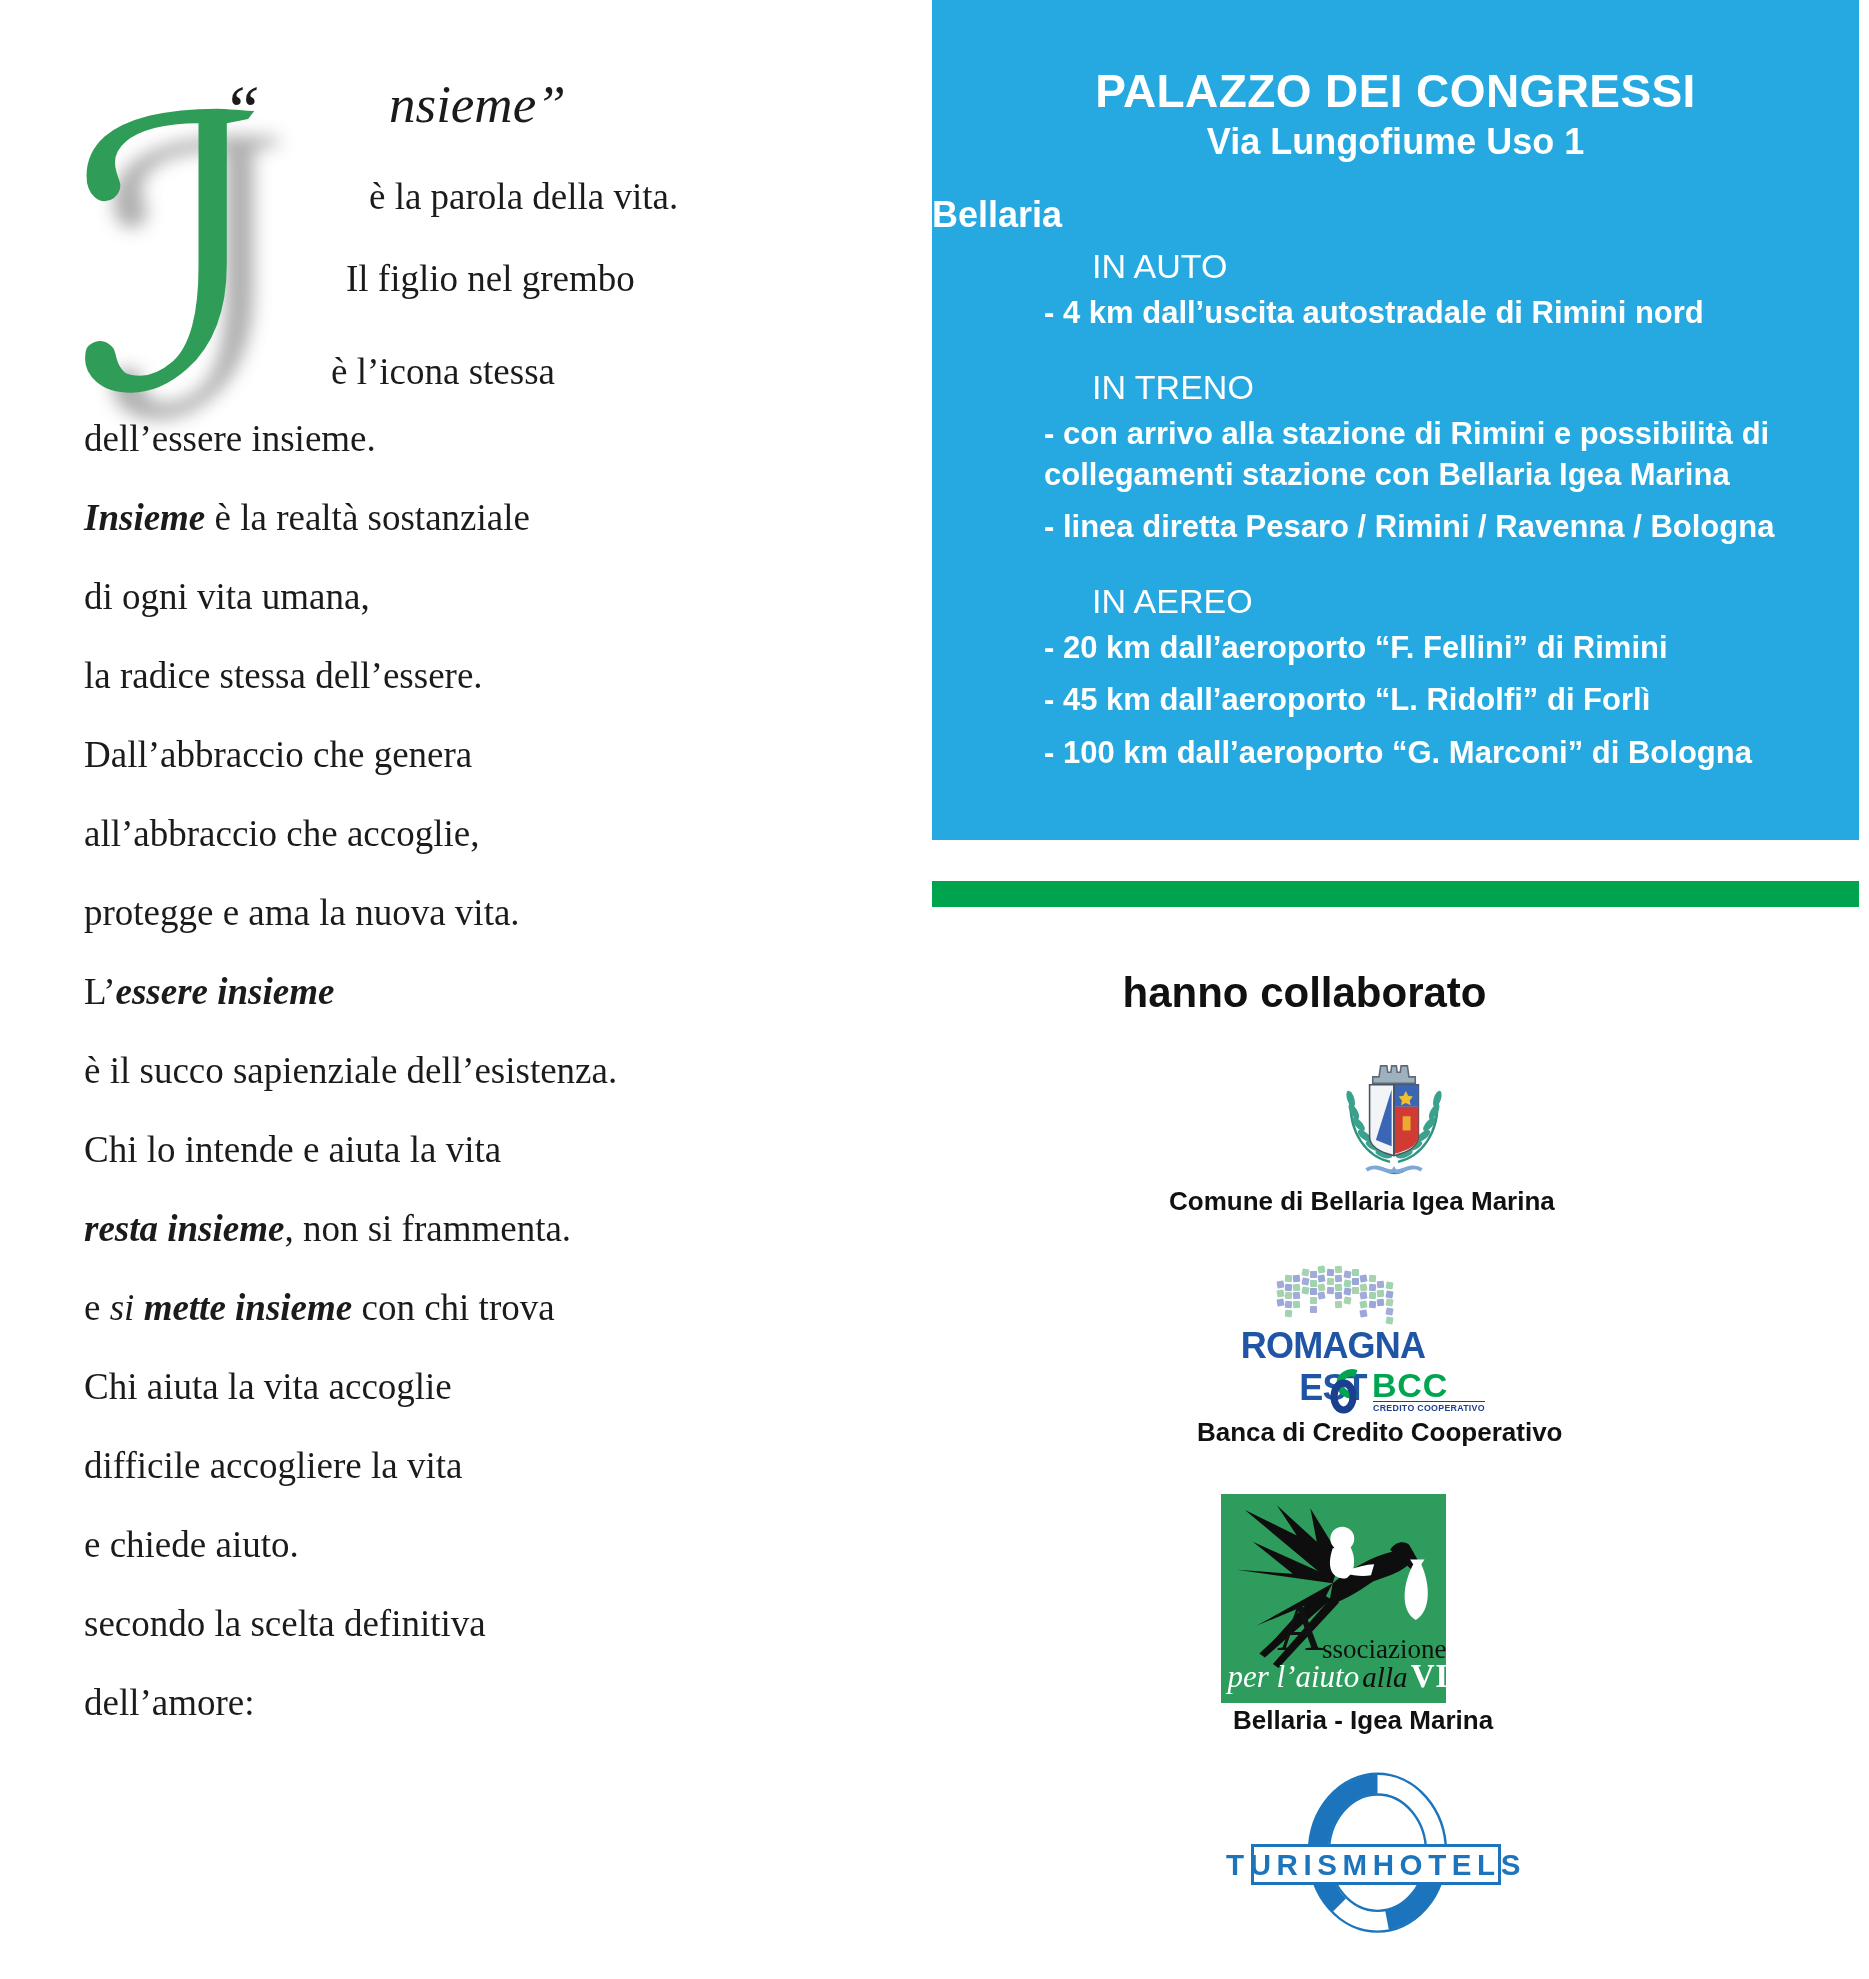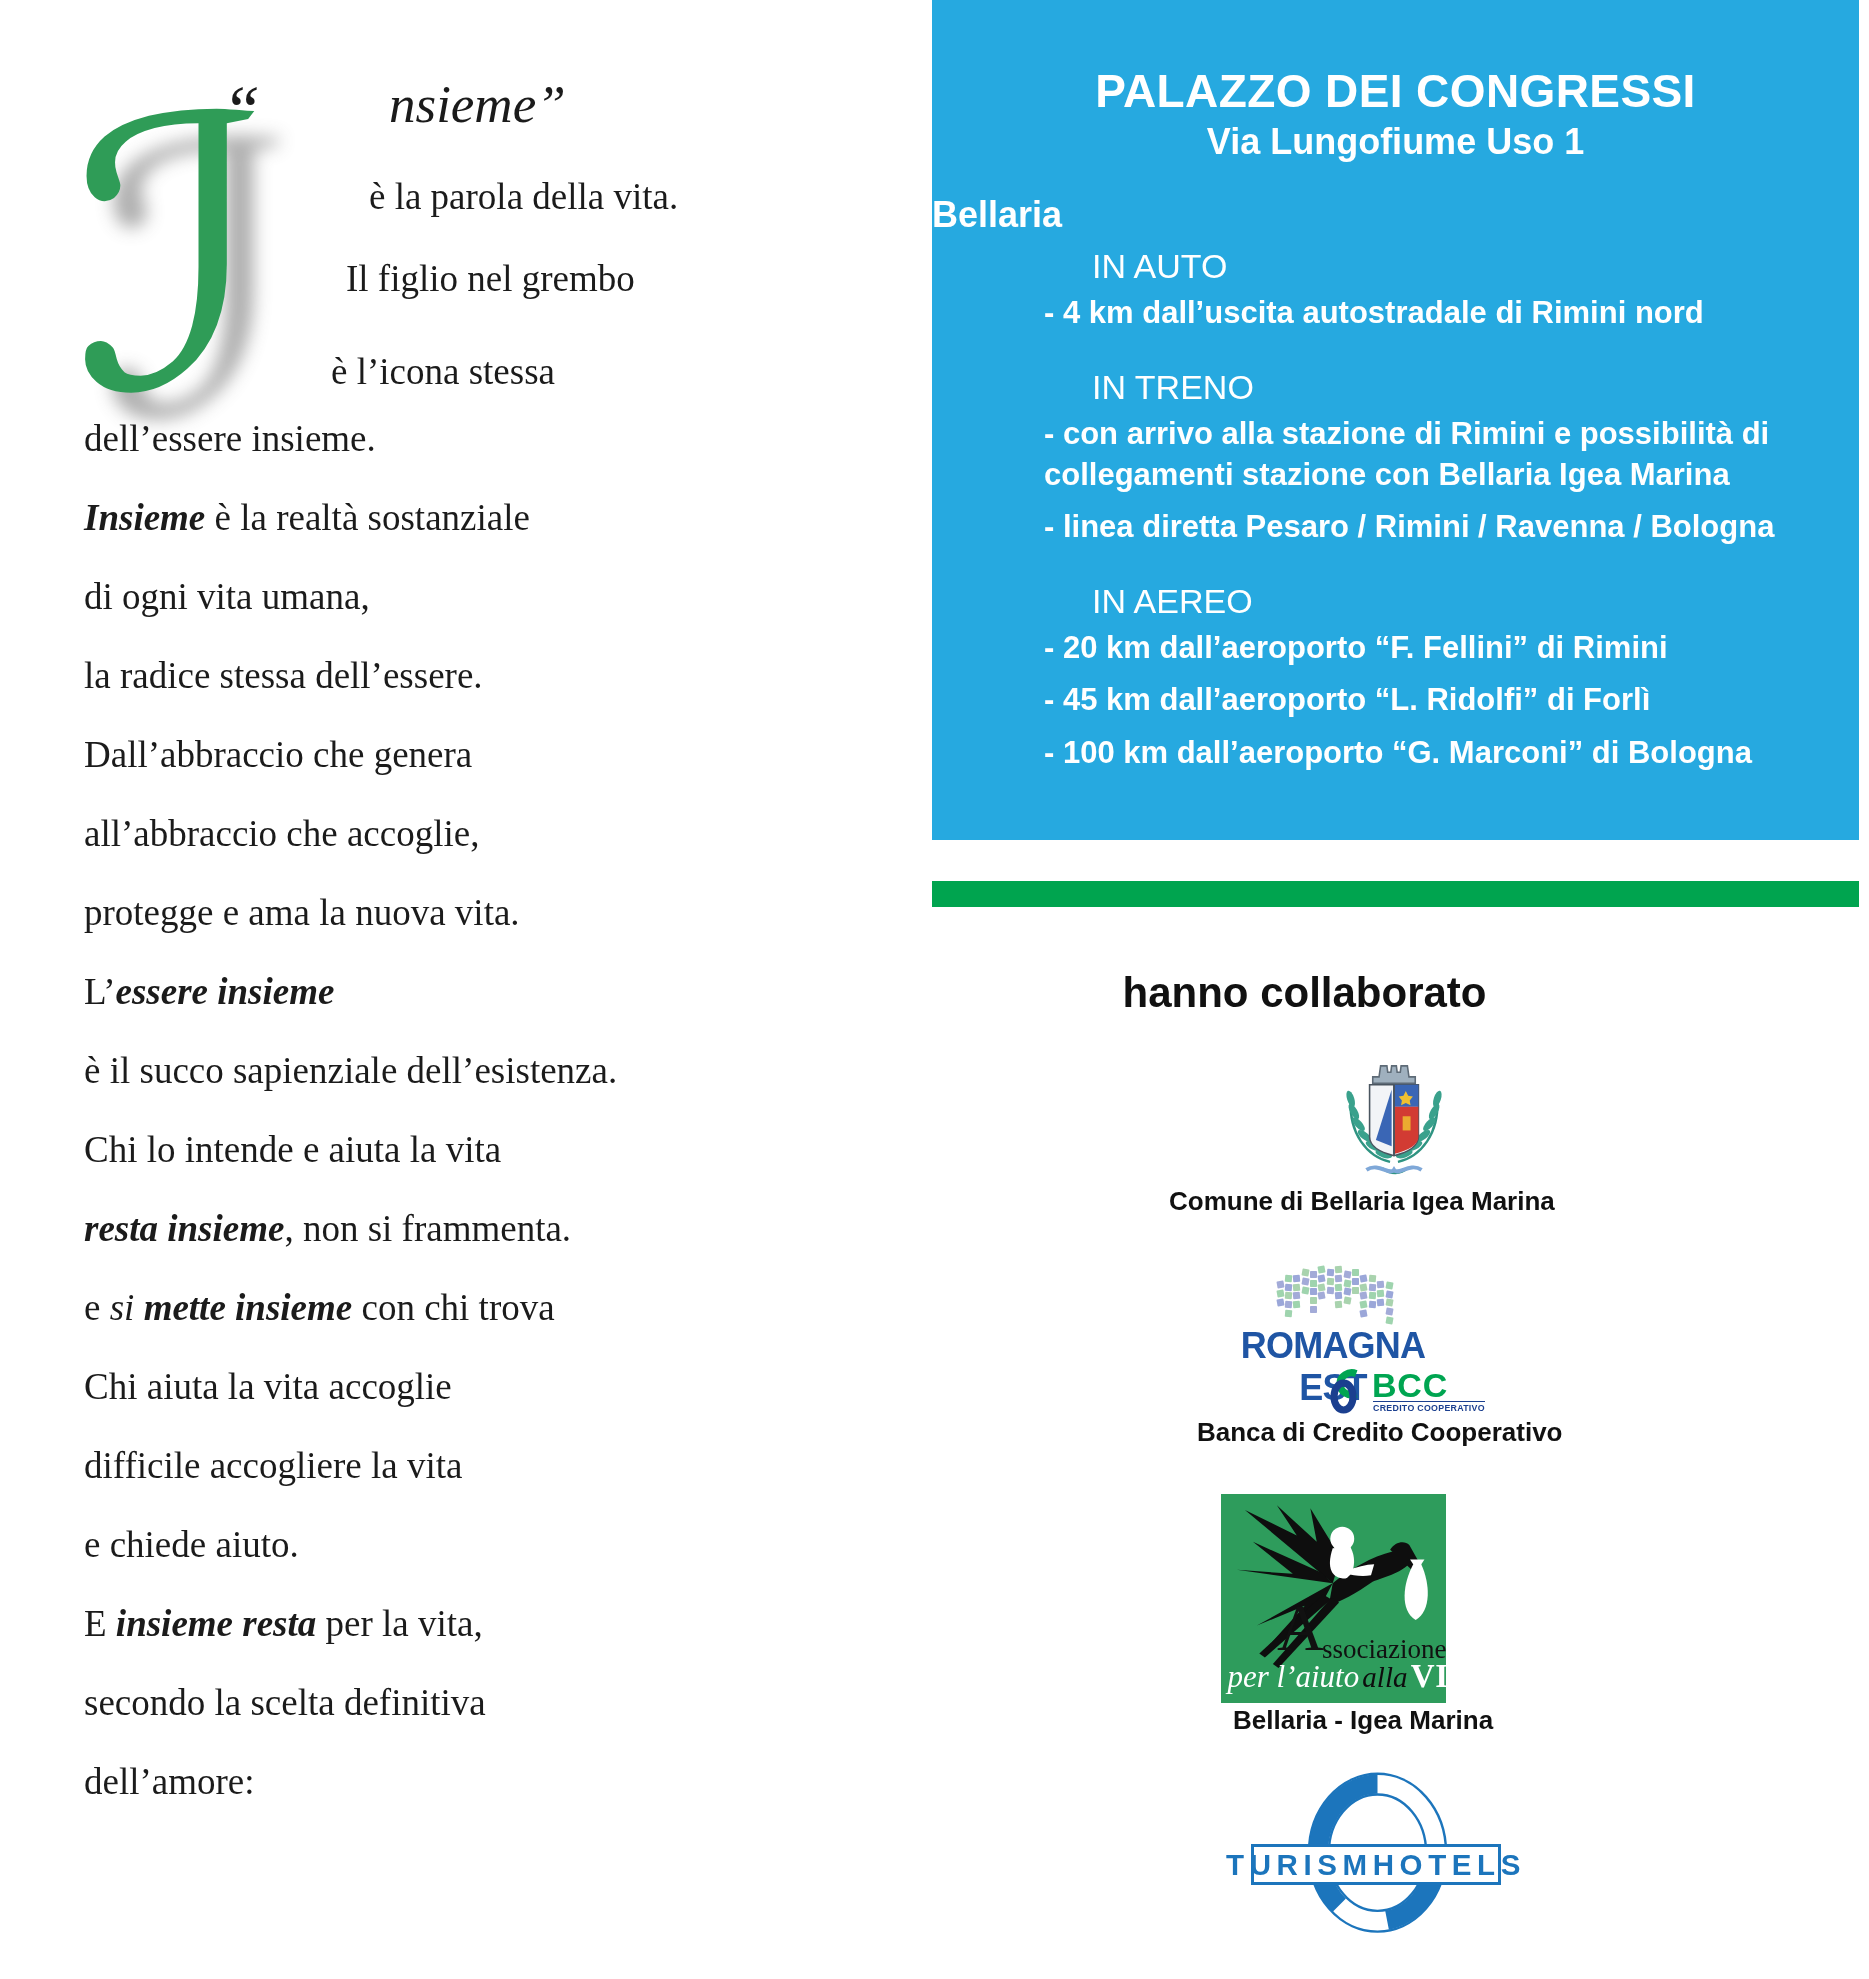--- a/index.html
+++ b/index.html
@@ -108,21 +108,20 @@
         <div class="poem-line"><span>all’abbraccio che accoglie,</span></div>
         <div class="poem-line"><span>protegge e ama la nuova vita.</span></div>
         <div class="poem-line"><span>L’</span><span class="bi">essere insieme</span></div>
         <div class="poem-line"><span>è il succo sapienziale dell’esistenza.</span></div>
         <div class="poem-line"><span>Chi lo intende e aiuta la vita</span></div>
         <div class="poem-line"><span class="bi">resta insieme</span><span>, non si frammenta.</span></div>
         <div class="poem-line"><span>e </span><span class="i">si</span><span> </span><span class="bi">mette insieme</span><span> con chi trova</span></div>
         <div class="poem-line"><span>Chi aiuta la vita accoglie</span></div>
         <div class="poem-line"><span>difficile accogliere la vita</span></div>
         <div class="poem-line"><span>e chiede aiuto.</span></div>
-        <div class="poem-line"><span>E </span><span class="bi">insieme resta</span><span> per la vita,</span></div>
         <div class="poem-line"><span>secondo la scelta definitiva</span></div>
         <div class="poem-line"><span>dell’amore:</span></div>
       </div>
   </div>
 
   <div class="venue-box">
     <div class="venue-title">PALAZZO DEI CONGRESSI</div>
     <div class="venue-address">Via Lungofiume Uso 1</div>
     <div class="venue-city">Bellaria</div>
     <div class="venue-sections" id="venue-sections">

